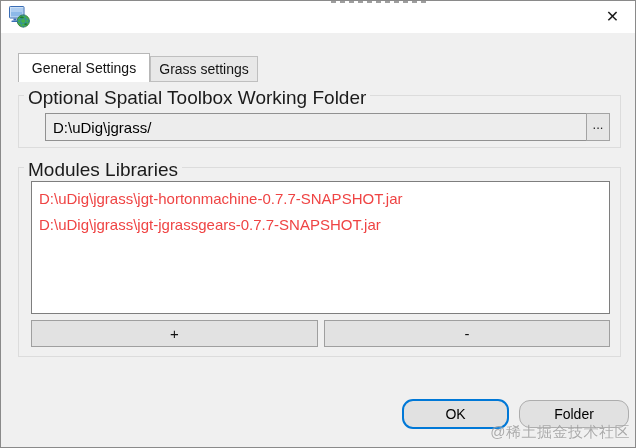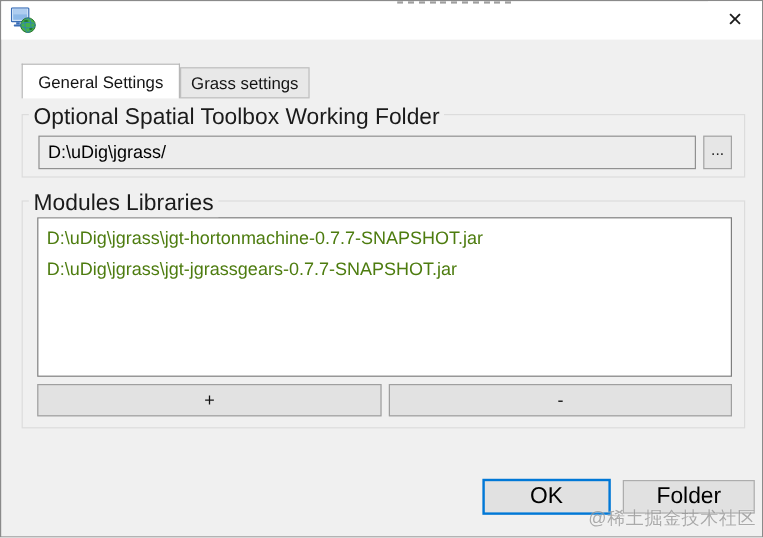--- a/index.html
+++ b/index.html
@@ -38,50 +38,50 @@
   .groupbox { position:absolute; border:1px solid #dcdcdc; }
   .group-folder { left:17px; top:94px; width:603px; height:53px; }
   .group-modules { left:17px; top:166px; width:603px; height:190px; }
   .group-label {
     position:absolute; font-size:19px; color:#1b1b1b; background:#f0f0f0;
     padding:0 4px; white-space:nowrap; z-index:3;
   }
   .label-folder { left:23px; top:86px; }
   .label-modules { left:23px; top:158px; }
   .path-input {
-    position:absolute; left:31px; top:112px; width:548px; height:28px;
+    position:absolute; left:44px; top:112px; width:548px; height:28px;
     background:#ededed; border:1px solid #919191;
     font-family:"Liberation Sans", sans-serif; font-size:15px; color:#000;
     padding:0 7px;
   }
   .browse-btn {
     position:absolute; left:585px; top:112px; width:24px; height:28px;
     background:#e6e6e6; border:1px solid #a3a3a3;
     font-size:13px; color:#222; line-height:22px; text-align:center; cursor:pointer;
   }
   .listbox {
     position:absolute; left:30px; top:180px; width:579px; height:133px;
     background:#ffffff; border:1px solid #7e7e7e; padding-top:4px; overflow:hidden;
   }
   .list-item {
     height:26px; line-height:26px; padding-left:7px;
-    font-size:15px; color:#4d7c0f; white-space:nowrap; cursor:default;
+    font-size:15px; color:#ef4444; white-space:nowrap; cursor:default;
   }
   .wide-btn {
     position:absolute; top:319px; height:27px;
     background:#e2e2e2; border:1px solid #9f9f9f;
     display:flex; align-items:center; justify-content:center;
     font-family:"Liberation Sans", sans-serif; font-size:15px; color:#111; cursor:pointer;
   }
   .add-btn { left:30px; width:287px; }
   .remove-btn { left:323px; width:286px; }
   .footer-btn {
     position:absolute; background:#e1e1e1;
     display:flex; align-items:center; justify-content:center;
-    font-family:"Liberation Sans", sans-serif; font-size:19px; color:#000; cursor:pointer;
+    font-family:"Liberation Sans", sans-serif; font-size:14px; color:#000; cursor:pointer;border-radius:11px;
   }
   .ok-btn { left:401px; top:398px; width:107px; height:30px; border:2px solid #0078d7; }
   .cancel-btn { left:518px; top:399px; width:110px; height:28px; border:1px solid #adadad; }
   .watermark {
     position:absolute; right:5px; top:422px; z-index:6;
     font-size:15px; color:#909090; opacity:.72; letter-spacing:.5px;
     text-shadow:0 0 1px #ffffff; pointer-events:none; white-space:nowrap;
   }
 </style>
 </head>

